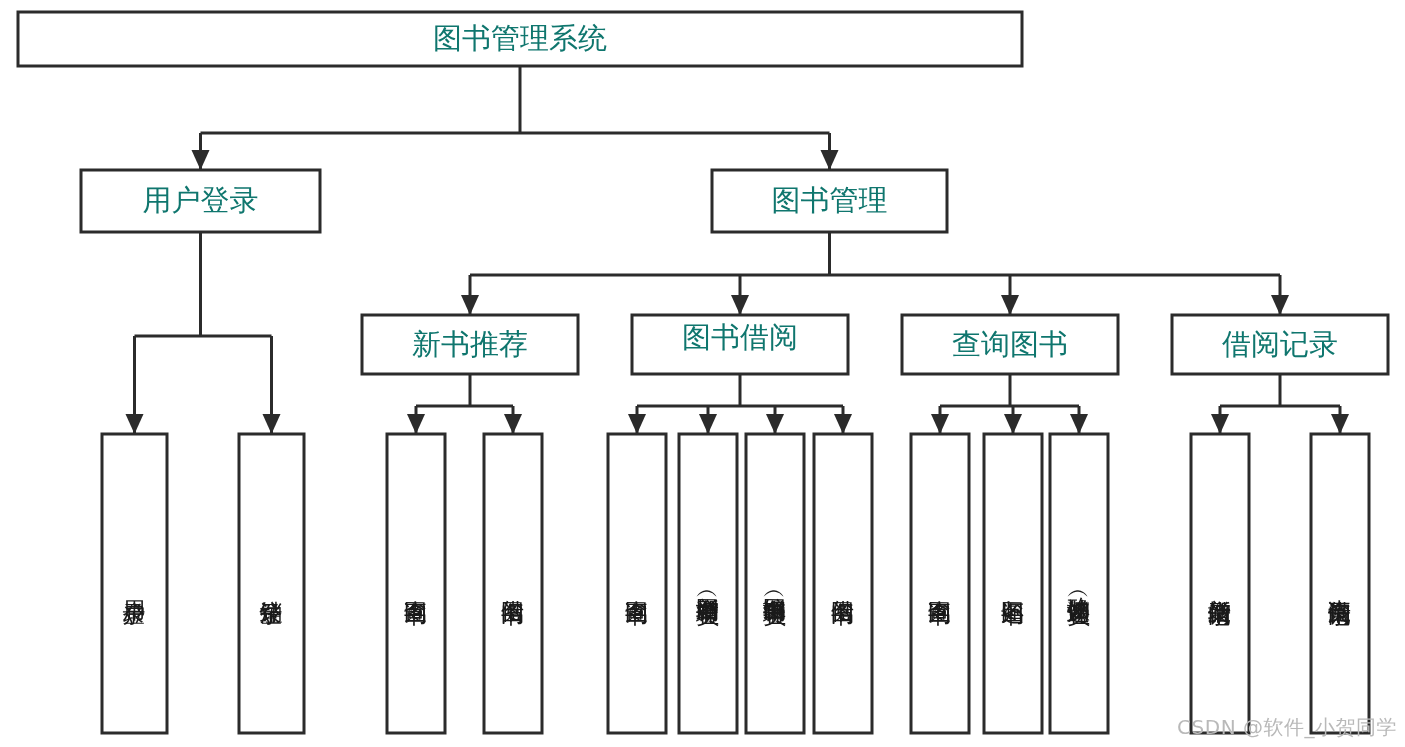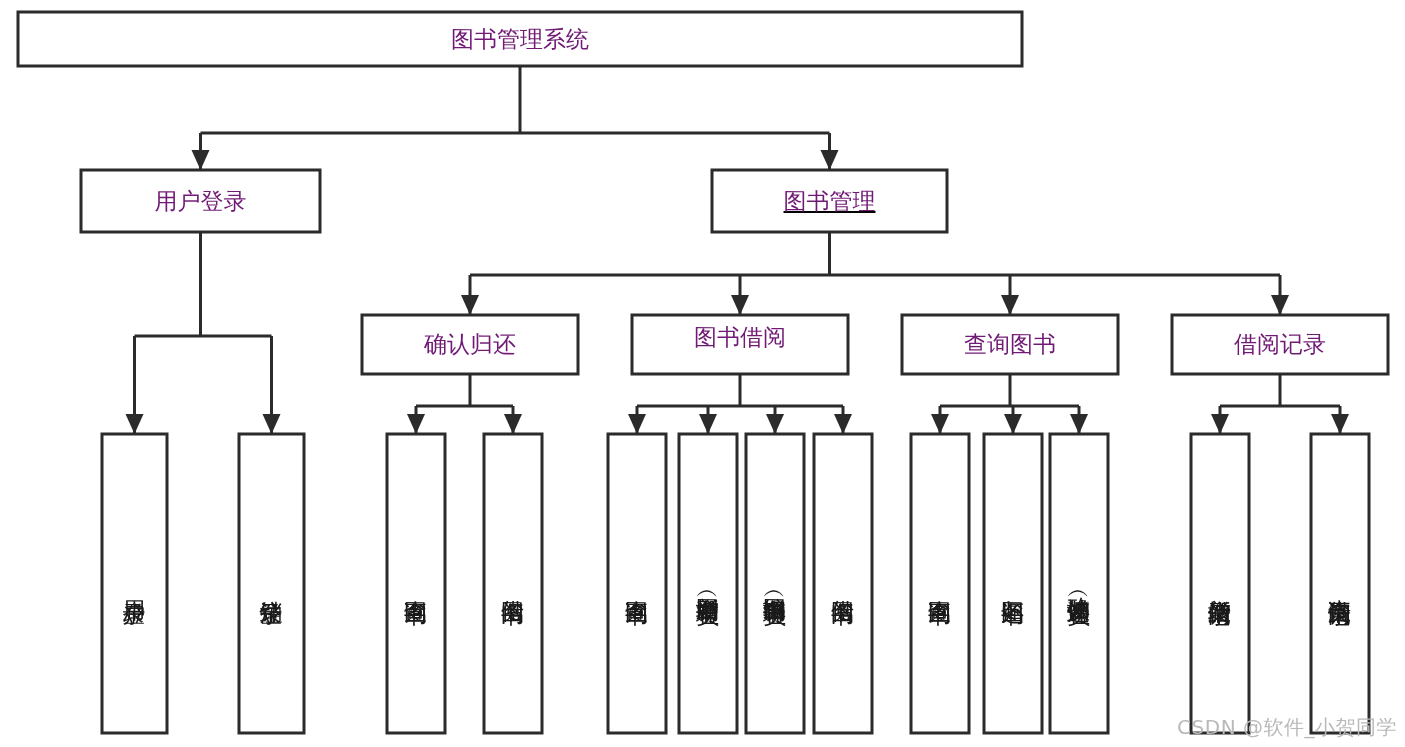--- a/index.html
+++ b/index.html
@@ -61,22 +61,22 @@
   }
   .hlabel-wrap {
     position: absolute;
     display: flex;
     align-items: center;
     justify-content: center;
     pointer-events: none;
   }
   .hlabel-text {
     font-family: "DejaVu Sans", "Liberation Sans", sans-serif;
-    font-size: 23px;
-    color: #701a75;
+    font-size: 29px;
+    color: #0f766e;
     white-space: nowrap;
   }
   #watermark {
     position: absolute;
     right: 8px;
     bottom: 6px;
     font-family: "DejaVu Sans", "Liberation Sans", sans-serif;
     font-size: 20px;
     color: #b9b9b9;
     letter-spacing: 0.5px;
@@ -165,25 +165,25 @@
         <rect x="1311" y="434" width="58" height="299" class="node-box"></rect>
       </g>
   </svg>
   <div id="labels-layer">
       <div class="hlabel-wrap" style="left: 18px; top: 12px; width: 1004px; height: 54px;">
         <span class="hlabel-text">图书管理系统</span>
       </div>
       <div class="hlabel-wrap" style="left: 81px; top: 170px; width: 239px; height: 62px;">
         <span class="hlabel-text">用户登录</span>
       </div>
-      <div class="hlabel-wrap" style="left: 712px; top: 170px; width: 235px; height: 62px; text-decoration: underline;">
+      <div class="hlabel-wrap" style="left: 712px; top: 170px; width: 235px; height: 62px;">
         <span class="hlabel-text">图书管理</span>
       </div>
       <div class="hlabel-wrap" style="left: 362px; top: 315px; width: 216px; height: 59px;">
-        <span class="hlabel-text">确认归还</span>
+        <span class="hlabel-text">新书推荐</span>
       </div>
       <div class="hlabel-wrap" style="left: 632px; top: 315px; width: 216px; height: 45px;">
         <span class="hlabel-text">图书借阅</span>
       </div>
       <div class="hlabel-wrap" style="left: 902px; top: 315px; width: 216px; height: 59px;">
         <span class="hlabel-text">查询图书</span>
       </div>
       <div class="hlabel-wrap" style="left: 1172px; top: 315px; width: 216px; height: 59px; border-radius: 11px;">
         <span class="hlabel-text">借阅记录</span>
       </div>

